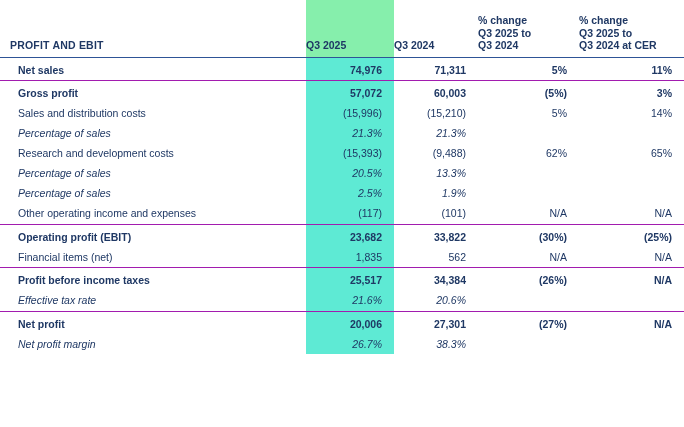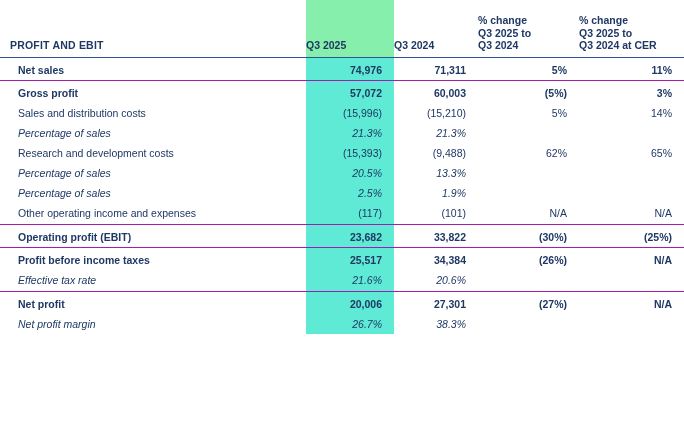--- a/index.html
+++ b/index.html
@@ -174,20 +174,27 @@
           <td>N/A</td>
           <td>N/A</td>
         </tr>
         <tr class="bold topline pad-top">
           <td class="lbl">Operating profit (EBIT)</td>
           <td class="hl">23,682</td>
           <td>33,822</td>
           <td>(30%)</td>
           <td>(25%)</td>
         </tr>
+        <tr class="">
+          <td class="lbl">Financial items (net)</td>
+          <td class="hl">1,835</td>
+          <td>562</td>
+          <td>N/A</td>
+          <td>N/A</td>
+        </tr>
         <tr class="bold topline pad-top">
           <td class="lbl">Profit before income taxes</td>
           <td class="hl">25,517</td>
           <td>34,384</td>
           <td>(26%)</td>
           <td>N/A</td>
         </tr>
         <tr class="italic">
           <td class="lbl">Effective tax rate</td>
           <td class="hl">21.6%</td>

